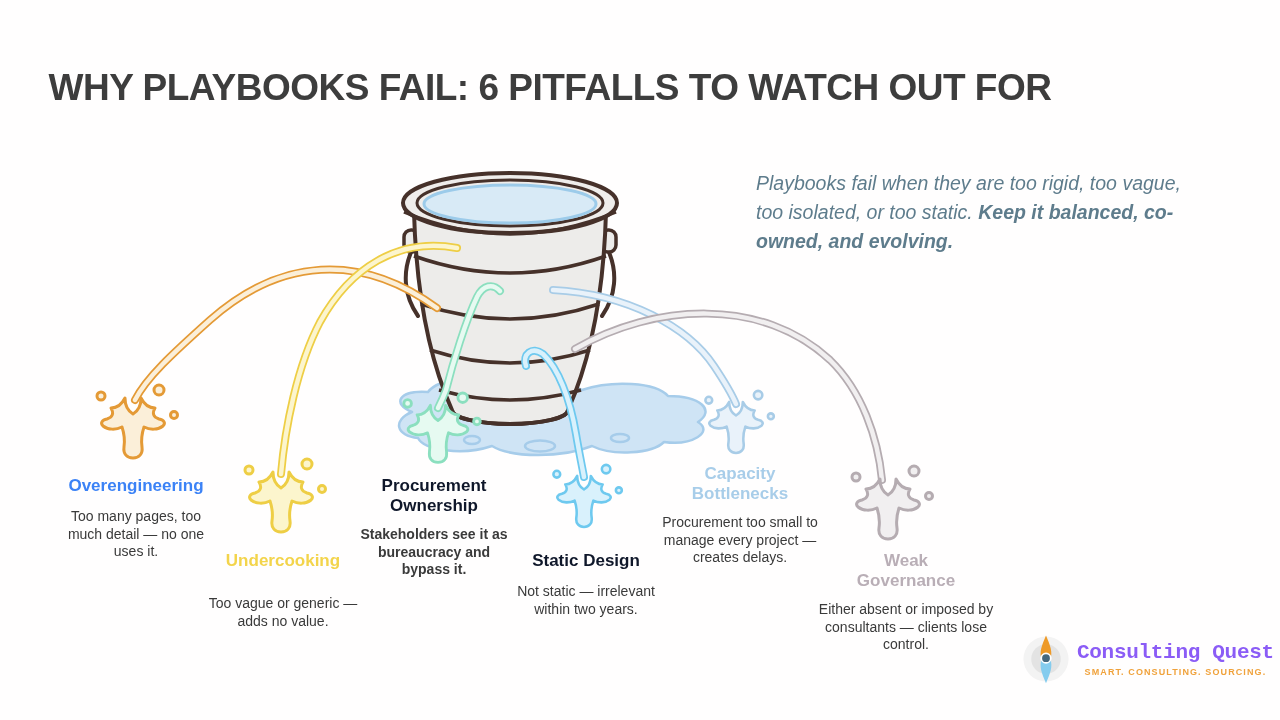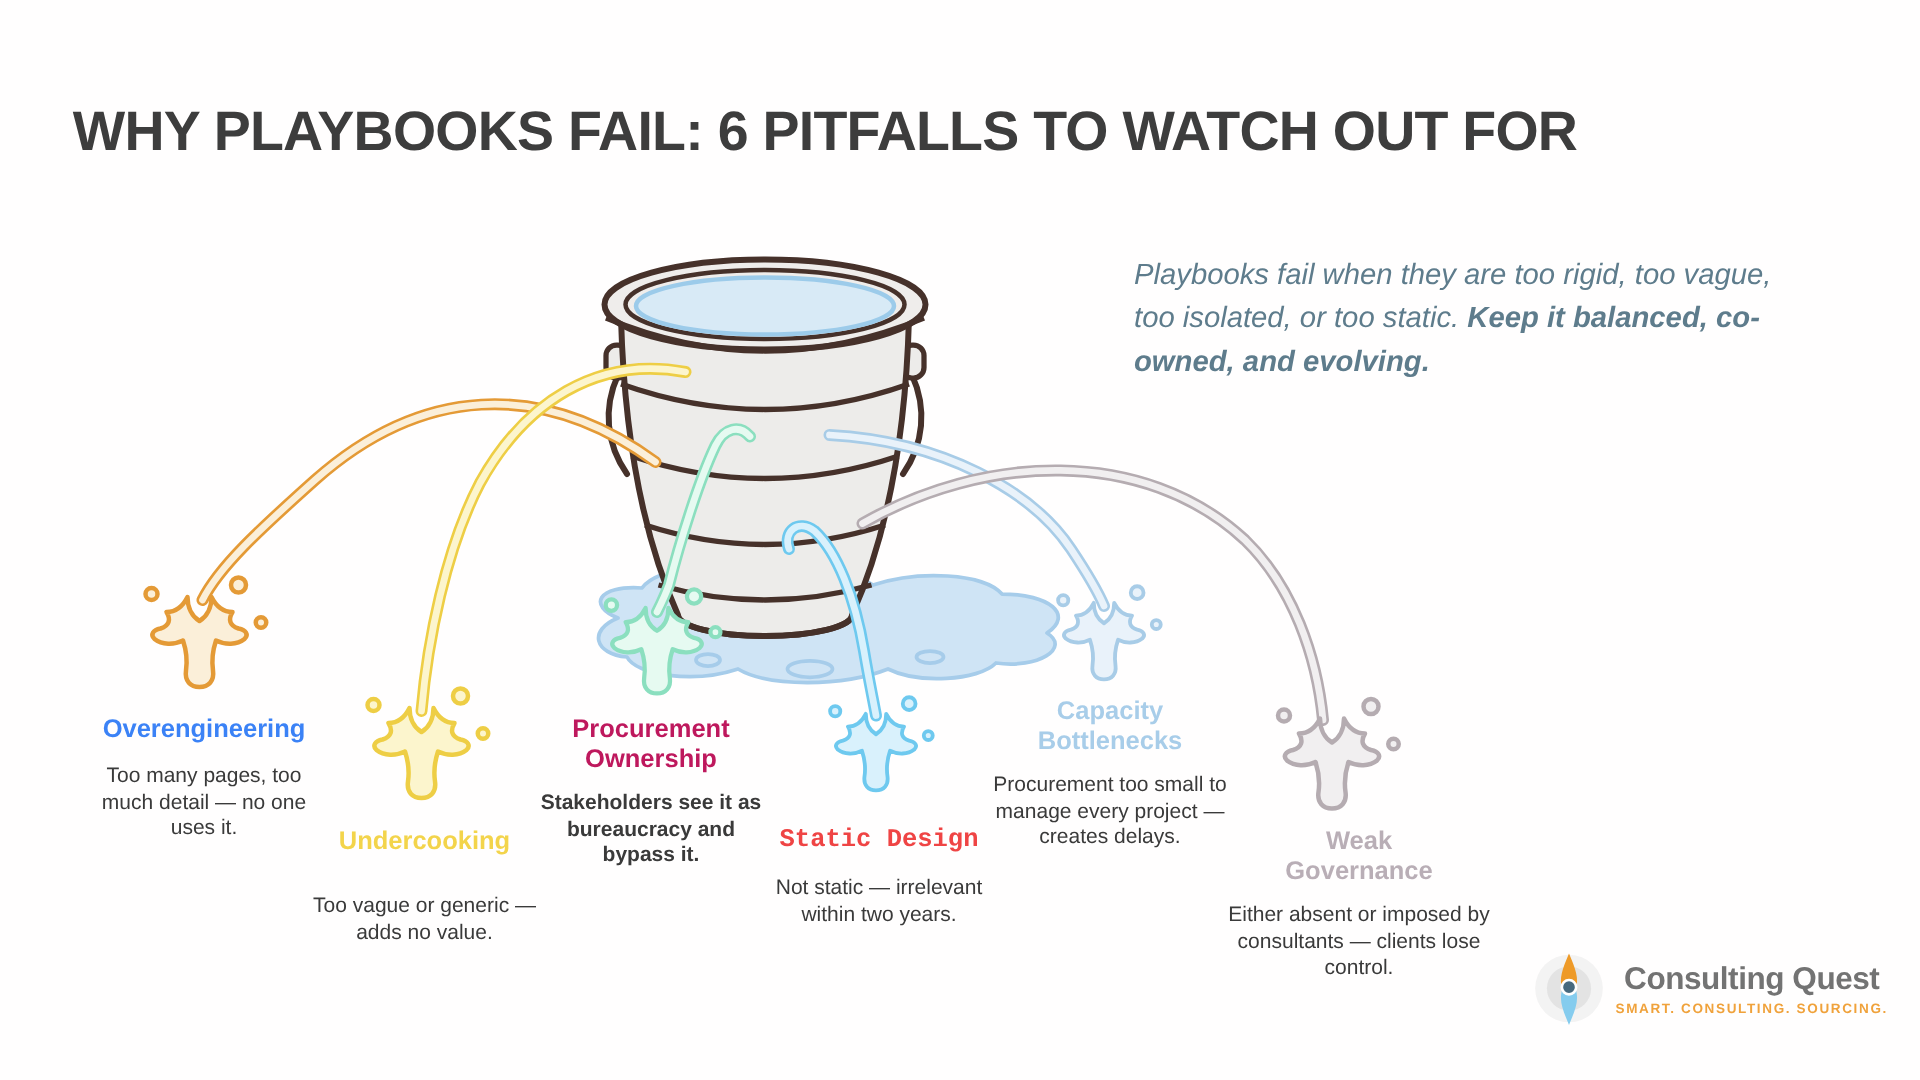--- a/index.html
+++ b/index.html
@@ -119,43 +119,43 @@
 
   <div class="pitfall" id="pitfall-0">
     <div class="pname" style="color: #3b82f6;">Overengineering</div>
     <div class="pdesc">Too many pages, too much detail — no one uses it.</div>
   </div>
   <div class="pitfall" id="pitfall-1">
     <div class="pname" style="color: rgb(243, 212, 75);">Undercooking</div>
     <div class="pdesc">Too vague or generic — adds no value.</div>
   </div>
   <div class="pitfall" id="pitfall-2">
-    <div class="pname" style="color: #be185d;">Procurement Ownership</div>
+    <div class="pname" style="color: #0f172a;">Procurement Ownership</div>
     <div class="pdesc">Stakeholders see it as bureaucracy and bypass it.</div>
   </div>
   <div class="pitfall" id="pitfall-3">
-    <div class="pname" style="color: #ef4444; font-family: Liberation Mono, monospace;">Static Design</div>
+    <div class="pname" style="color: #0f172a;">Static Design</div>
     <div class="pdesc">Not static — irrelevant within two years.</div>
   </div>
   <div class="pitfall" id="pitfall-4">
     <div class="pname" style="color: rgb(168, 205, 233);">Capacity Bottlenecks</div>
     <div class="pdesc">Procurement too small to manage every project — creates delays.</div>
   </div>
   <div class="pitfall" id="pitfall-5">
     <div class="pname" style="color: rgb(185, 174, 182);">Weak Governance</div>
     <div class="pdesc">Either absent or imposed by consultants — clients lose control.</div>
   </div>
 
   <div class="logo">
     <svg width="52" height="58" viewBox="-30 -30 60 60">
       <circle cx="0" cy="0" r="26" fill="#e9e9e9" opacity="0.55"></circle>
       <circle cx="0" cy="0" r="17" fill="#d9d9d9" opacity="0.6"></circle>
       <path d="M 0,-27 C 5,-15 8,-8 5,1 L -5,1 C -8,-8 -5,-15 0,-27 Z" fill="#ee9a28"></path>
       <path d="M 0,28 C 5,16 8,9 5,0 L -5,0 C -8,9 -5,16 0,28 Z" fill="#85ccee"></path>
       <circle cx="0" cy="-1" r="5.5" fill="#47697e" stroke="#ffffff" stroke-width="2"></circle>
     </svg>
     <div class="logo-text">
-      <div class="logo-name" style="color: #737373;">Consulting Quest</div>
+      <div class="logo-name" style="color: #8b5cf6; font-family: Liberation Mono, monospace;">Consulting Quest</div>
       <div class="logo-tagline" style="color: rgb(240, 162, 59);">SMART. CONSULTING. SOURCING.</div>
     </div>
   </div>
 
 </div>
 
 </body></html>

